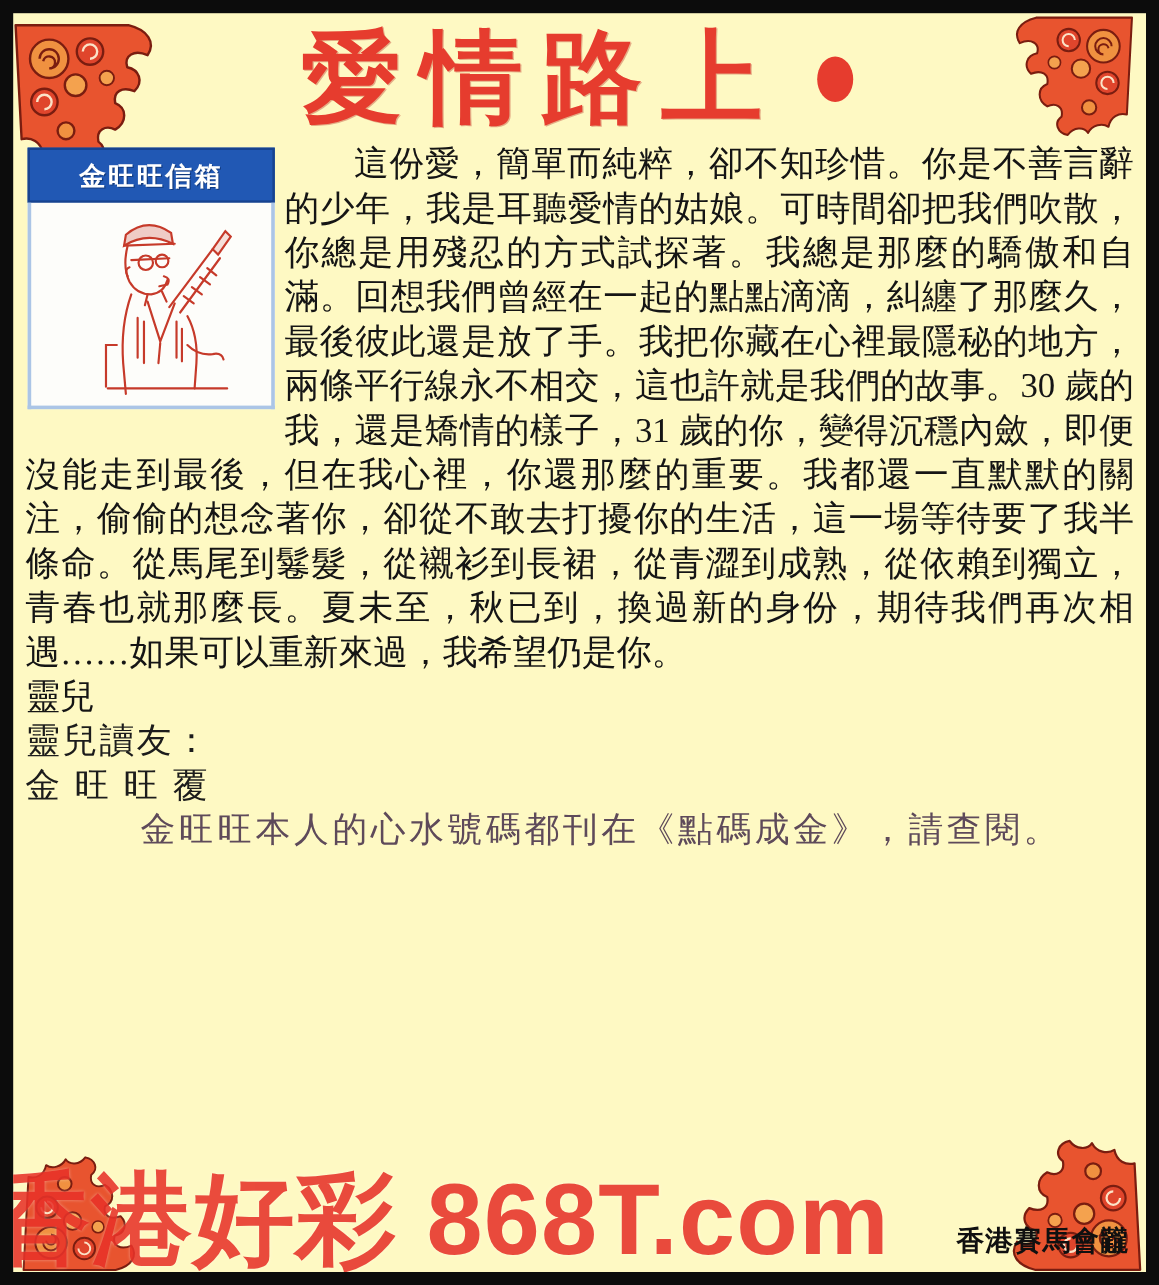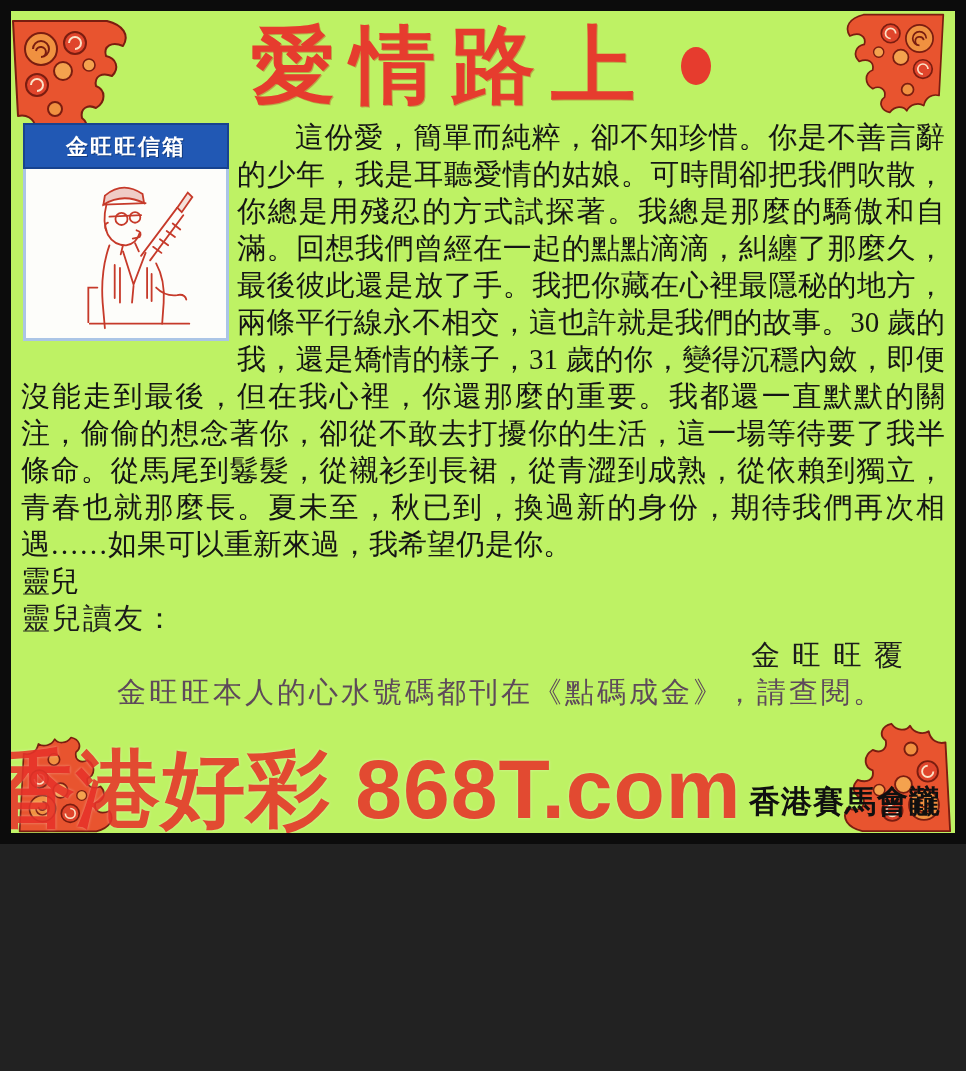--- a/index.html
+++ b/index.html
@@ -1,21 +1,21 @@
 <!DOCTYPE html>
 <html><head>
 <meta charset="utf-8">
 <style>
   html,body{margin:0;padding:0;background:#222;}
   .page{
     position:relative;
-    width:966px;height:844px;
+    width:966px;height:1071px;
     box-sizing:border-box;
     border:11px solid #0c0c0c;
-    background:#bef264;
+    background:#fef9c3;
     overflow:hidden;
     font-family:"Liberation Serif","DejaVu Serif",serif;
     color:#151515;
   }
   
   .header{
     position:relative;
     height:98px;
     display:flex;align-items:center;justify-content:center;
     gap:26px;
@@ -79,21 +79,21 @@
   .sig-right{
     text-align:left;
     padding-right:24px;
     text-indent:0;
   }
   .kai{
     letter-spacing:2px;
     color:#1c1c1c;
   }
   .kai-sig{
-    text-align:right;
+    text-align:left;
     padding-right:30px;
     letter-spacing:12px;
   }
   .notice{
     text-indent:0;
     padding-left:96px;
     letter-spacing:3px;
     color:#5e4a5a;
     white-space:nowrap;
   }
@@ -106,21 +106,21 @@
     font-size:84px;line-height:1;
     color:#e7332a;
     opacity:.88;
     letter-spacing:1px;
     white-space:nowrap;
     text-shadow:0 0 3px rgba(255,255,255,.45);
   }
   .stamp{
     position:absolute;z-index:4;
     right:14px;bottom:10px;
-    font-size:31px;font-weight:600;
+    font-size:23px;font-weight:600;
     letter-spacing:1px;
     color:#101010;
     white-space:nowrap;
     margin-top:21px;
   }
   svg{display:block;}
 </style>
 </head>
 <body>
 

